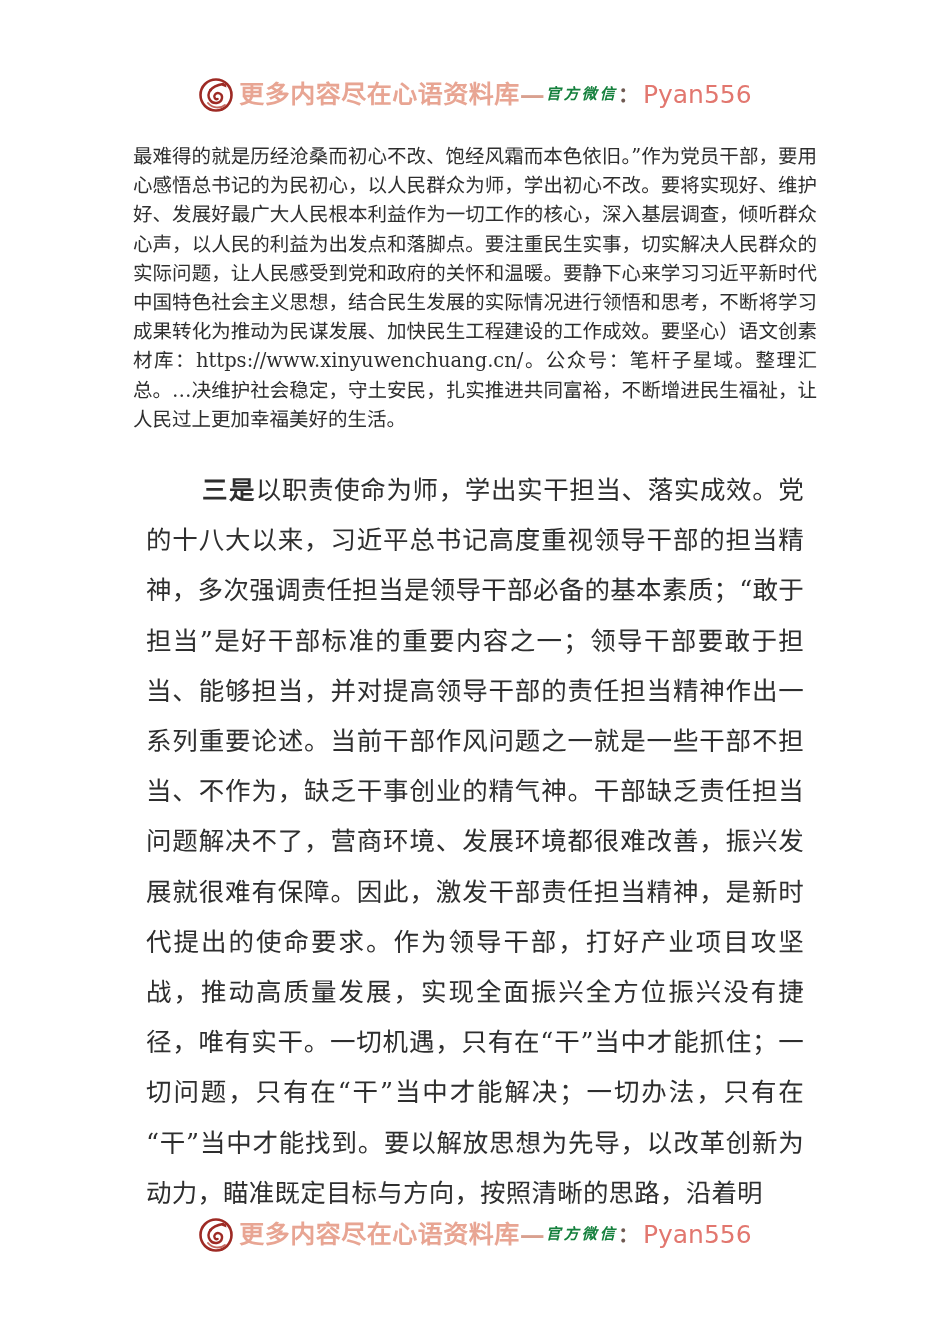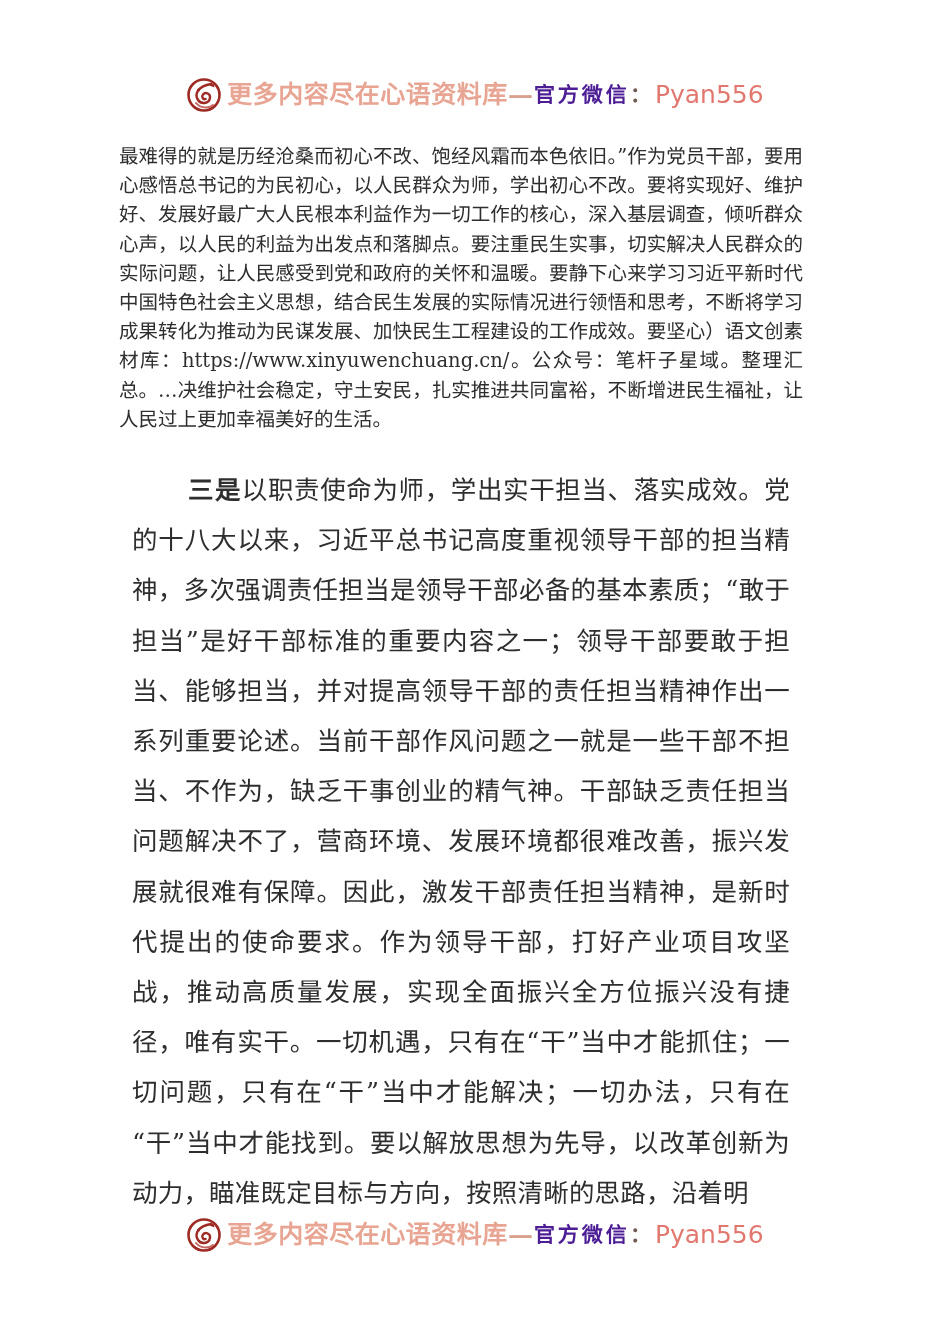--- a/index.html
+++ b/index.html
@@ -56,25 +56,26 @@
     font-family: "DejaVu Serif", "Liberation Serif", serif;
     font-weight: bold;
     font-size: 25px;
     color: #d9a08f;
     line-height: 1;
     letter-spacing: -1px;
   }
   .wm-label {
     font-family: "DejaVu Serif", "Liberation Serif", serif;
     font-weight: bold;
-    font-size: 21px;
-    color: #4c1d95;
+    font-size: 15px;
+    color: #15803d;
     line-height: 1;
     letter-spacing: 3px;
     padding-left: 2px;
+    font-style: italic;
   }
   .wm-colon {
     font-family: "DejaVu Serif", "Liberation Serif", serif;
     font-weight: bold;
     font-size: 21px;
     color: #6f5a52;
     line-height: 1;
   }
   .wm-id {
     font-family: "DejaVu Sans", "Liberation Sans", sans-serif;
@@ -82,21 +83,21 @@
     color: #e2776f;
     line-height: 1;
     padding-left: 4px;
     letter-spacing: 0px;
     text-align: center;
   }
 
   
   .doc-body {
     position: absolute;
-    left: 119px;
+    left: 133px;
     top: 142px;
     width: 684px;
   }
 
   .para-small {
     font-family: "DejaVu Serif", "Liberation Serif", serif;
     font-size: 19.5px;
     line-height: 29.2px;
     color: #2e2e2e;
     text-align: justify;

